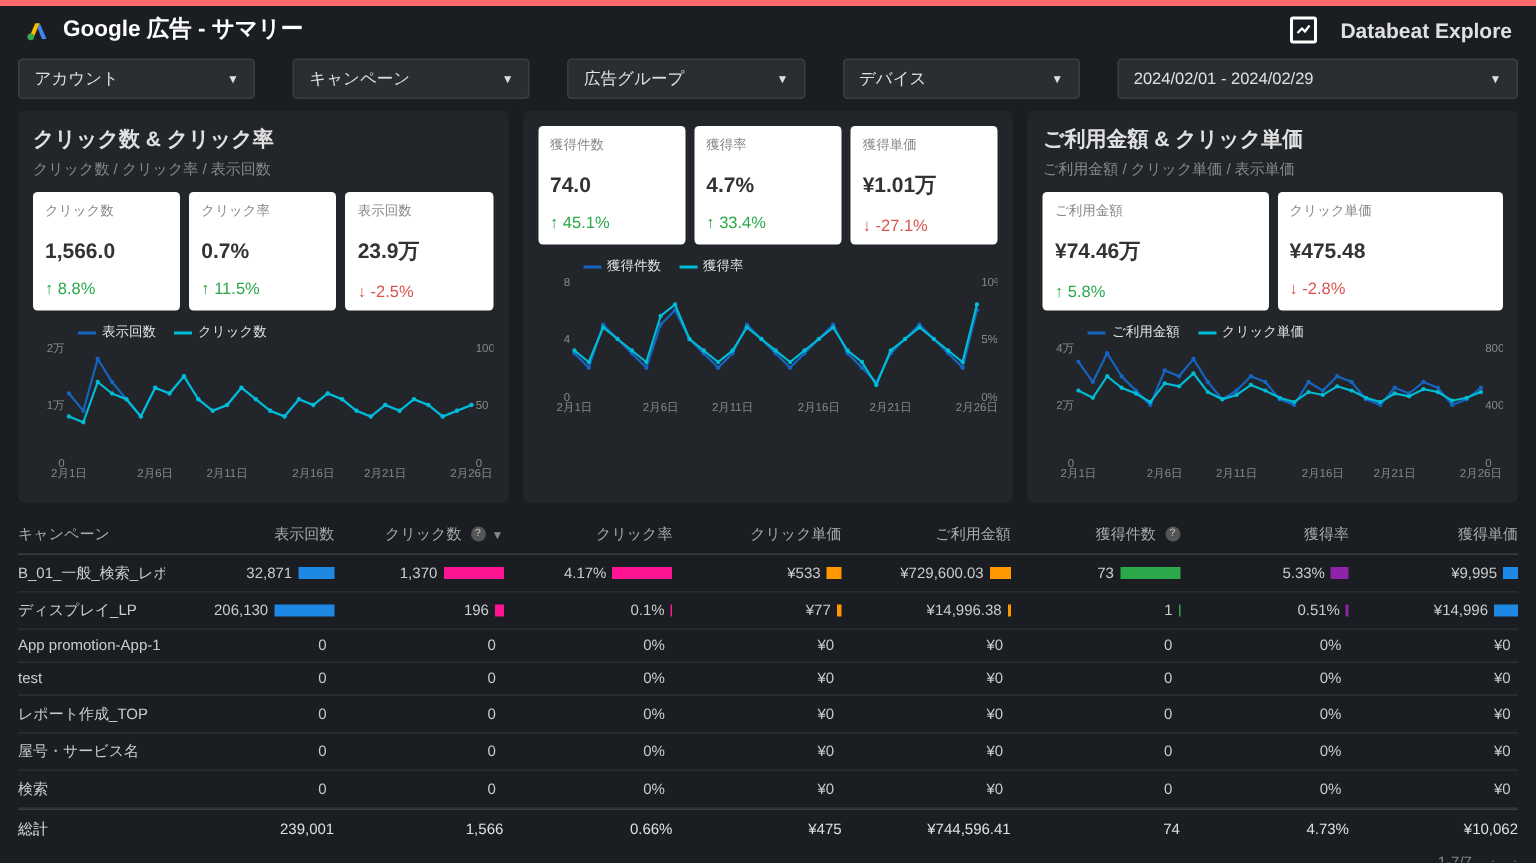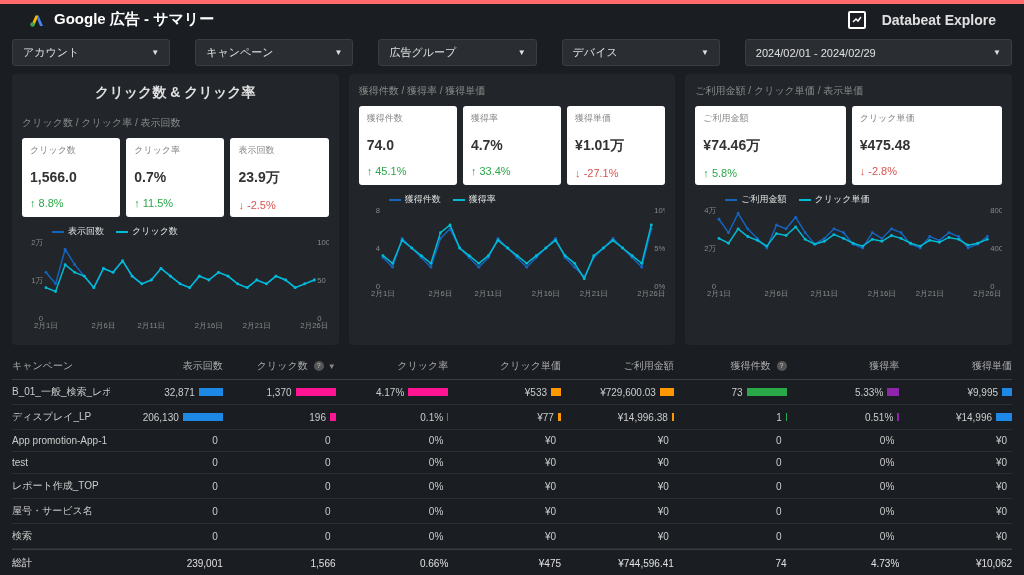--- a/index.html
+++ b/index.html
@@ -1,29 +1,29 @@
 <!DOCTYPE html>
 <html><head>
 <meta charset="utf-8">
 <style>
 * { margin: 0; padding: 0; box-sizing: border-box; }
 body { background: #1a1d21; font-family: Arial, sans-serif; color: #e0e0e0; width: 1024px; height: 575px; overflow: hidden; font-size: 11px; }
 .topbar { height: 4px; background: #ff6b6b; }
-.header { display: flex; align-items: center; padding: 6px 28px; background: #1a1d21; }
+.header { display: flex; align-items: center; padding: 6px 16px; background: #1a1d21; }
 .logo-icon { width: 18px; height: 18px; margin-right: 8px; }
 .header-title { font-size: 15px; font-weight: bold; color: #fff; flex: 1; }
 .brand { display: flex; align-items: center; gap: 16px; font-size: 14px; font-weight: bold; }
 .brand-icon { width: 18px; height: 18px; border: 2px solid #fff; border-radius: 2px; display: flex; align-items: center; justify-content: center; }
 .filters { display: flex; gap: 25px; padding: 4px 12px 8px; }
 .filter { flex: 1; background: #2a2e33; border: 1px solid #3a3e43; border-radius: 3px; padding: 5px 10px; display: flex; justify-content: space-between; align-items: center; cursor: pointer; font-size: 11px; }
 .filter.date { flex: 1.8; }
 .caret { font-size: 8px; }
 .panels { display: flex; gap: 10px; padding: 0 12px 8px; }
 .panel { flex: 1; background: #22262a; border-radius: 4px; padding: 10px; }
-.panel-title { font-size: 14px; font-weight: bold; margin-bottom: 14px; text-align: center; }
+.panel-title { font-size: 14px; font-weight: bold; margin-bottom: 4px; }
 .panel-sub { font-size: 10px; color: #888; margin-bottom: 8px; }
 .cards { display: flex; gap: 6px; margin-bottom: 8px; }
 .card { flex: 1; background: #fff; border-radius: 3px; padding: 6px 8px; color: #333; }
 .card-label { font-size: 9px; color: #888; }
 .card-value { font-size: 14px; font-weight: bold; margin: 12px 0; }
 .card-change { font-size: 11px; }
 .up { color: #2ba84a; }
 .down { color: #d9534f; }
 .chart { height: 110px; position: relative; }
 .chart-legend { display: flex; gap: 12px; font-size: 9px; position: absolute; top: 0; left: 30px; }
@@ -192,21 +192,20 @@
           <circle cx="255" cy="59" r="1.5" fill="#00bcd4"></circle>
           <circle cx="265" cy="51" r="1.5" fill="#00bcd4"></circle>
           <circle cx="275" cy="55" r="1.5" fill="#00bcd4"></circle>
           <circle cx="285" cy="63" r="1.5" fill="#00bcd4"></circle>
           <circle cx="295" cy="59" r="1.5" fill="#00bcd4"></circle>
           <circle cx="305" cy="55" r="1.5" fill="#00bcd4"></circle>
         </svg>
     </div>
     </div>
     <div class="panel">
-    <div class="panel-sub">獲得件数 / 獲得率 / 獲得単価</div>
     <div class="cards">
 
         <div class="card">
           <div class="card-label">獲得件数</div>
           <div class="card-value">74.0</div>
           <div class="card-change up">↑ 45.1%</div>
         </div>
         <div class="card">
           <div class="card-label">獲得率</div>
           <div class="card-value">4.7%</div>
@@ -299,20 +298,21 @@
           <circle cx="255" cy="55" r="1.5" fill="#00bcd4"></circle>
           <circle cx="265" cy="47" r="1.5" fill="#00bcd4"></circle>
           <circle cx="275" cy="55" r="1.5" fill="#00bcd4"></circle>
           <circle cx="285" cy="63" r="1.5" fill="#00bcd4"></circle>
           <circle cx="295" cy="71" r="1.5" fill="#00bcd4"></circle>
           <circle cx="305" cy="31" r="1.5" fill="#00bcd4"></circle>
         </svg>
     </div>
     </div>
     <div class="panel">
+    <div class="panel-title">ご利用金額 &amp; クリック単価</div>
     <div class="panel-sub">ご利用金額 / クリック単価 / 表示単価</div>
     <div class="cards">
 
         <div class="card">
           <div class="card-label">ご利用金額</div>
           <div class="card-value">¥74.46万</div>
           <div class="card-change up">↑ 5.8%</div>
         </div>
         <div class="card">
           <div class="card-label">クリック単価</div>

